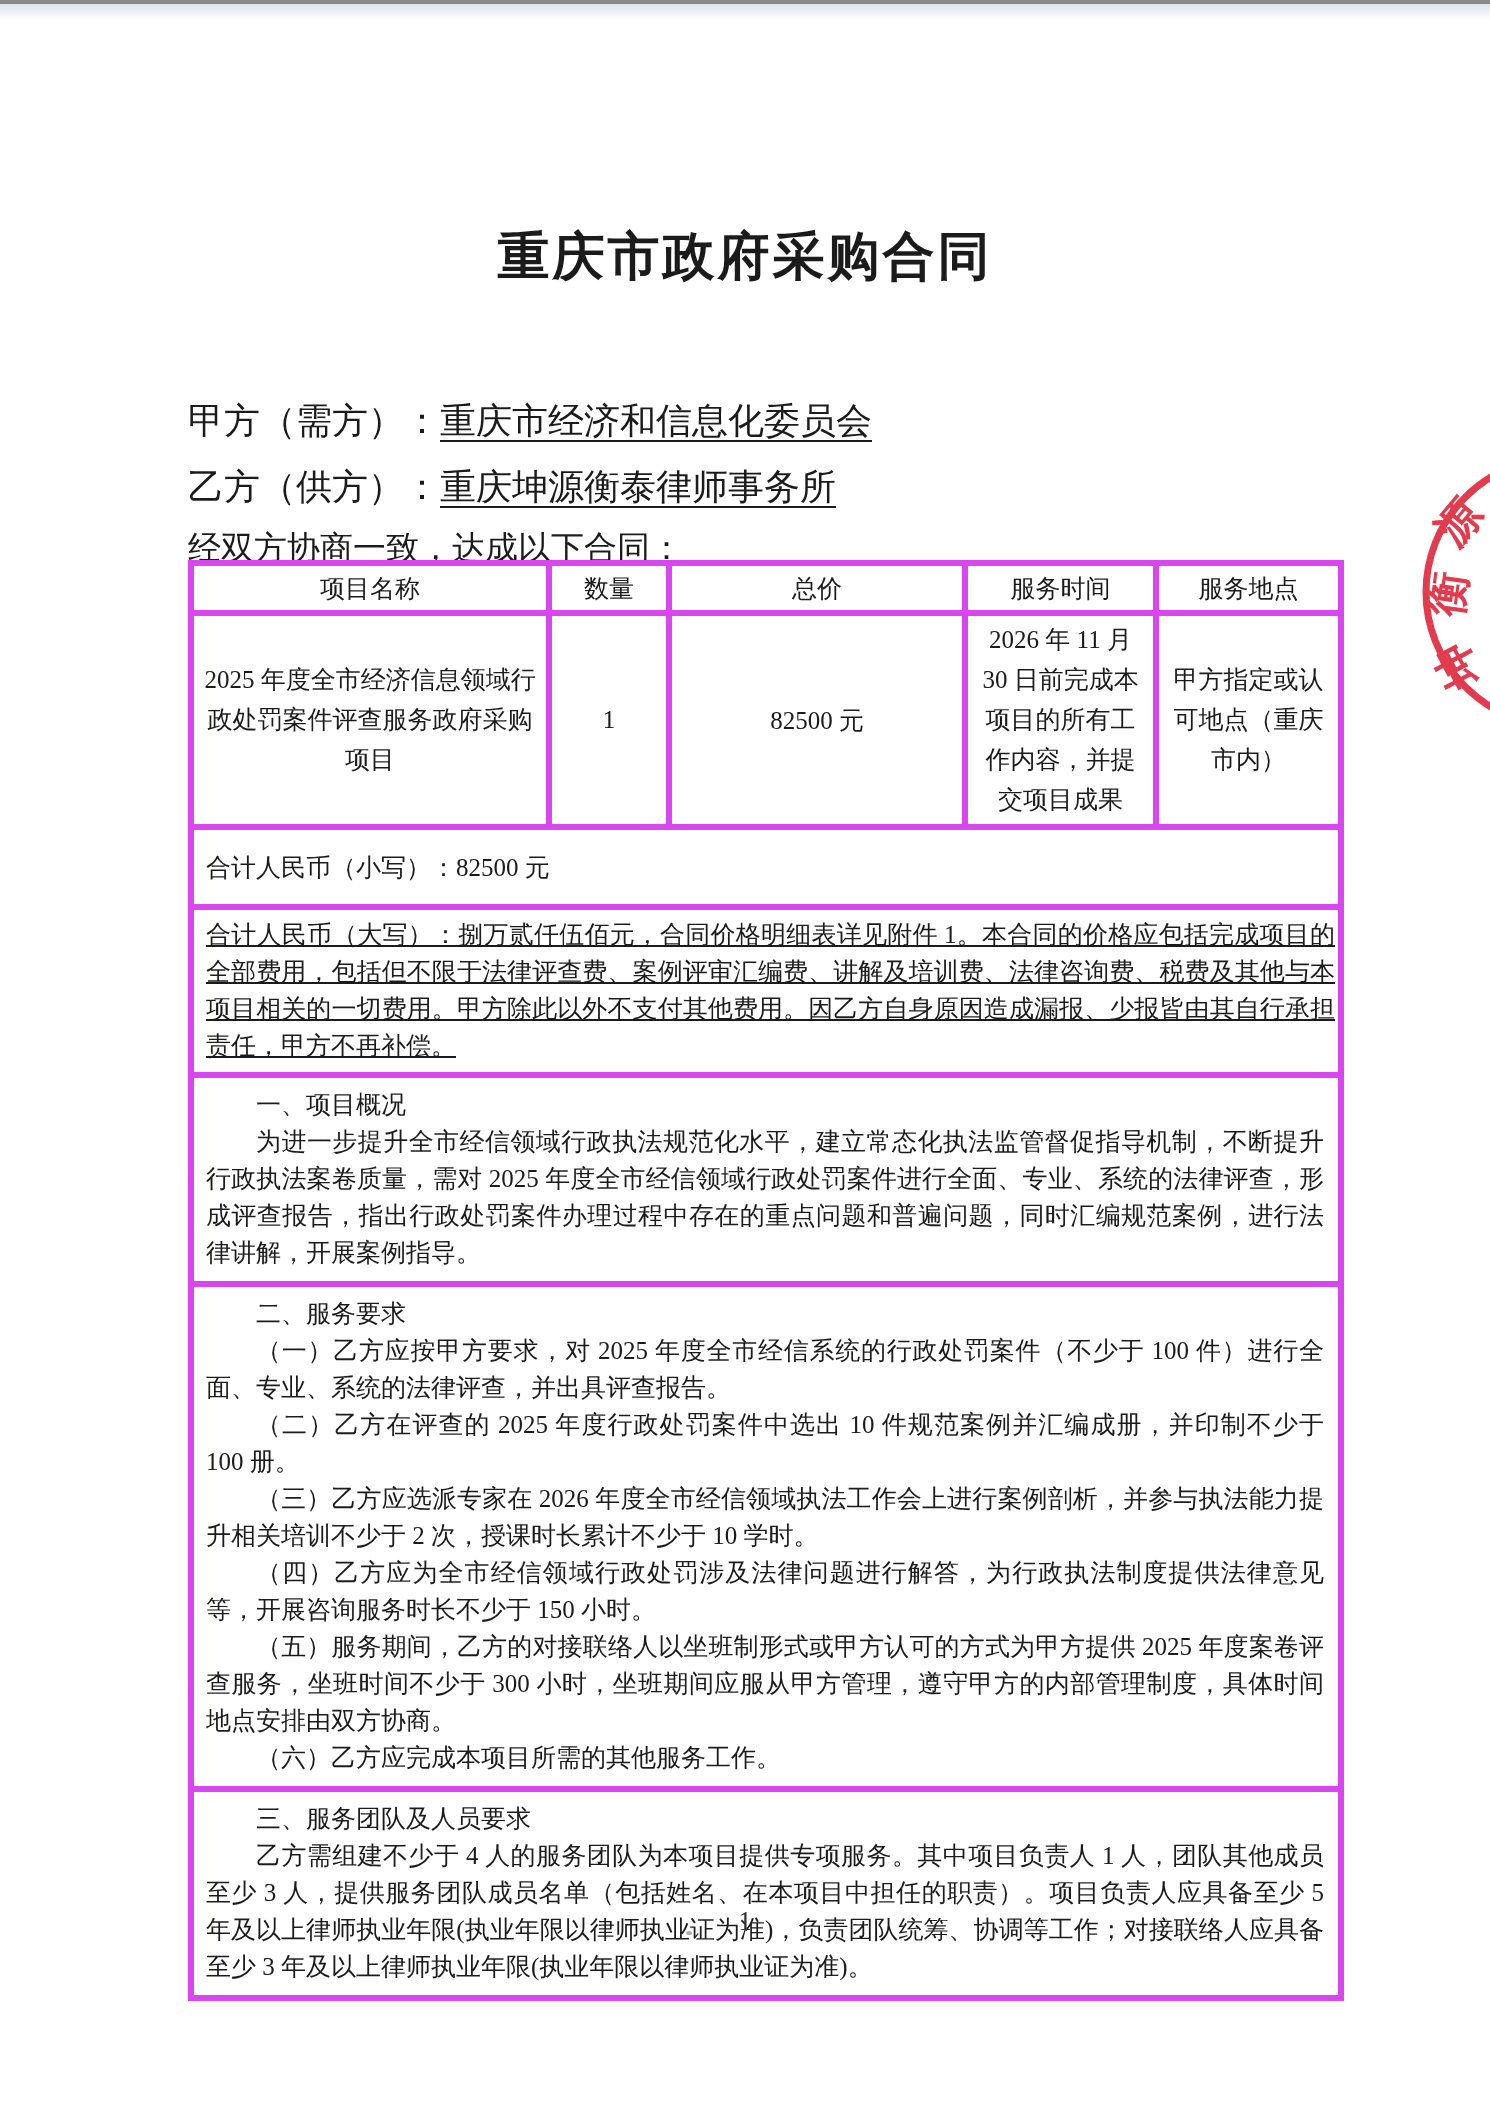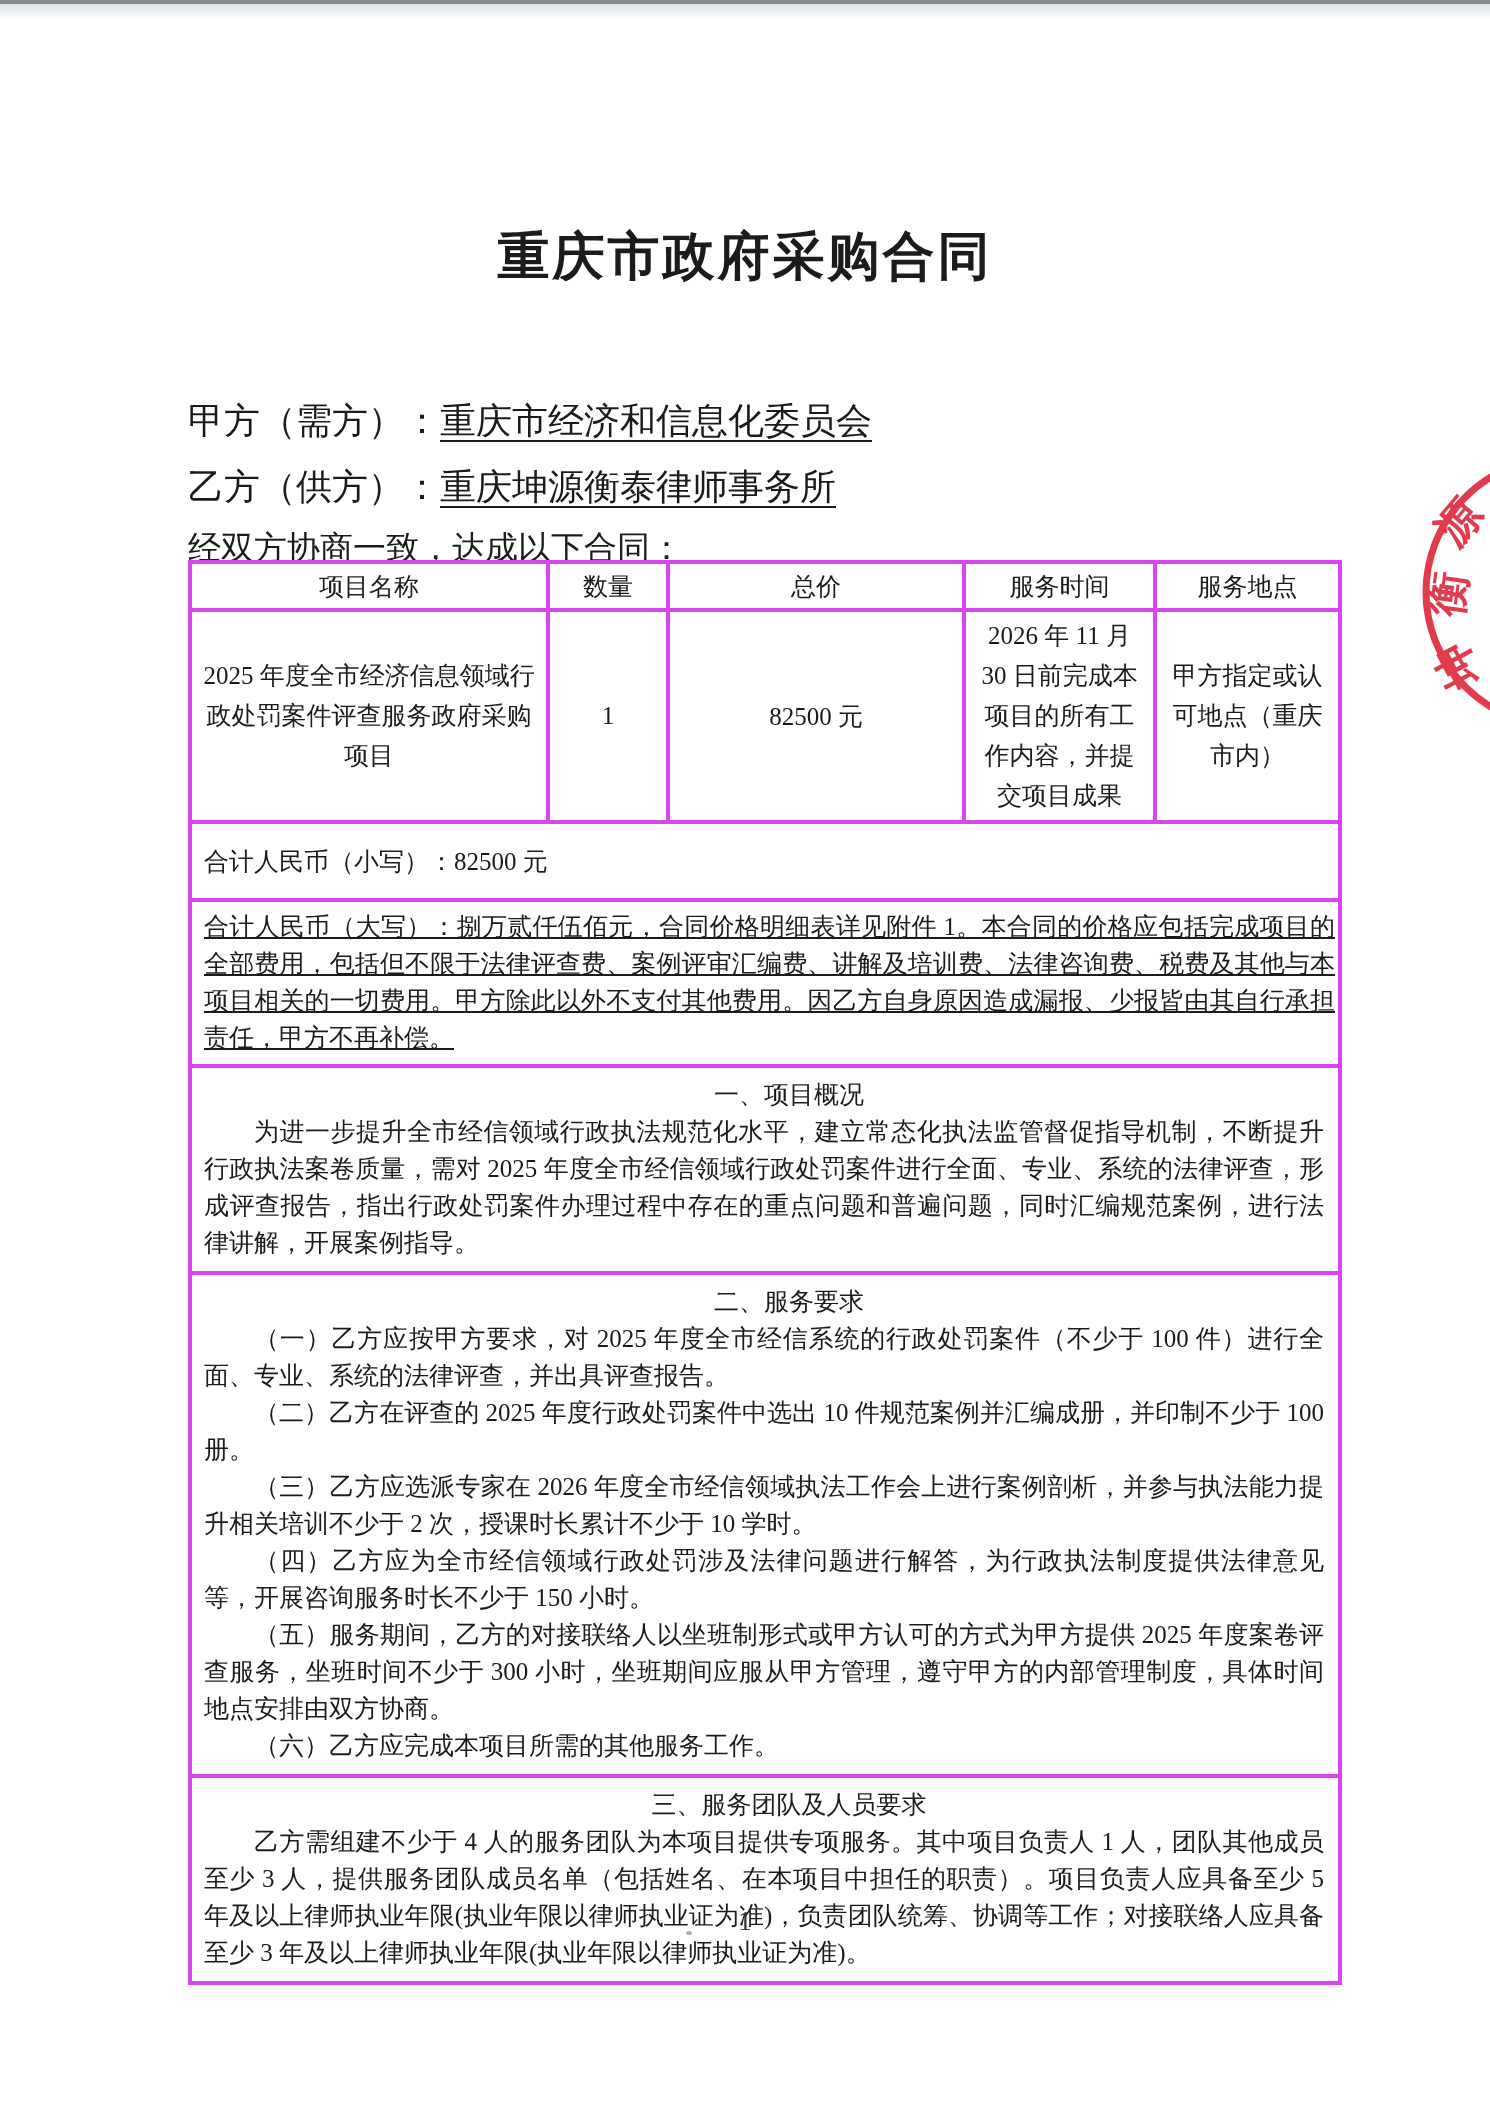--- a/index.html
+++ b/index.html
@@ -24,32 +24,32 @@
   .party-a{top:393px;}
   .party-b{top:459px;}
   .agreement{position:absolute;left:188px;top:522px;font-size:33px;text-align:right;}
   .uline{text-decoration:underline;text-underline-offset:7px;text-decoration-thickness:2px;}
 
   table.ct{
     position:absolute;left:188px;top:556px;width:1150px;
     border-collapse:collapse;table-layout:fixed;
     border:3px solid #202020;font-size:25px;
   }
-  table.ct th,table.ct td{border:4px solid #d946ef;vertical-align:middle;}
+  table.ct th,table.ct td{border:6px solid #d946ef;vertical-align:middle;}
   table.ct th{font-weight:400;text-align:center;height:40px;border-bottom:3px solid #202020;padding:2px 4px;}
   col.c1{width:358px;} col.c2{width:120px;} col.c3{width:296px;} col.c4{width:191px;} col.c5{width:185px;}
   tr.irow{height:183px;}
   td.cname{text-align:center;padding:4px 10px;line-height:40px;}
   td.cqty,td.cprice{text-align:center;}
   td.ctime,td.cplace{text-align:center;padding:4px 7px;line-height:40px;}
   td.rowline{height:42px;padding:16px 12px;text-align:left;}
   td.para-cell{padding:6px 3px 8px 12px;line-height:37px;text-align:justify;text-decoration:underline;}
   td.sec{padding:8px 14px 10px 12px;}
   .sec p{margin:0;line-height:37px;text-align:justify;text-indent:2em;}
-  .sec p.sec-h{text-align:center;}
+  .sec p.sec-h{text-align:left;}
 
   .pageno{
     position:absolute;top:1902px;left:0;width:100%;
     text-align:center;font-size:27px;color:#333;
   }
   .speck{
     position:absolute;left:686px;top:1927px;width:6px;height:4px;
     background:#9a9a9a;border-radius:50%;opacity:.8;
   }
   svg.stamp{position:absolute;left:0;top:0;pointer-events:none;}

